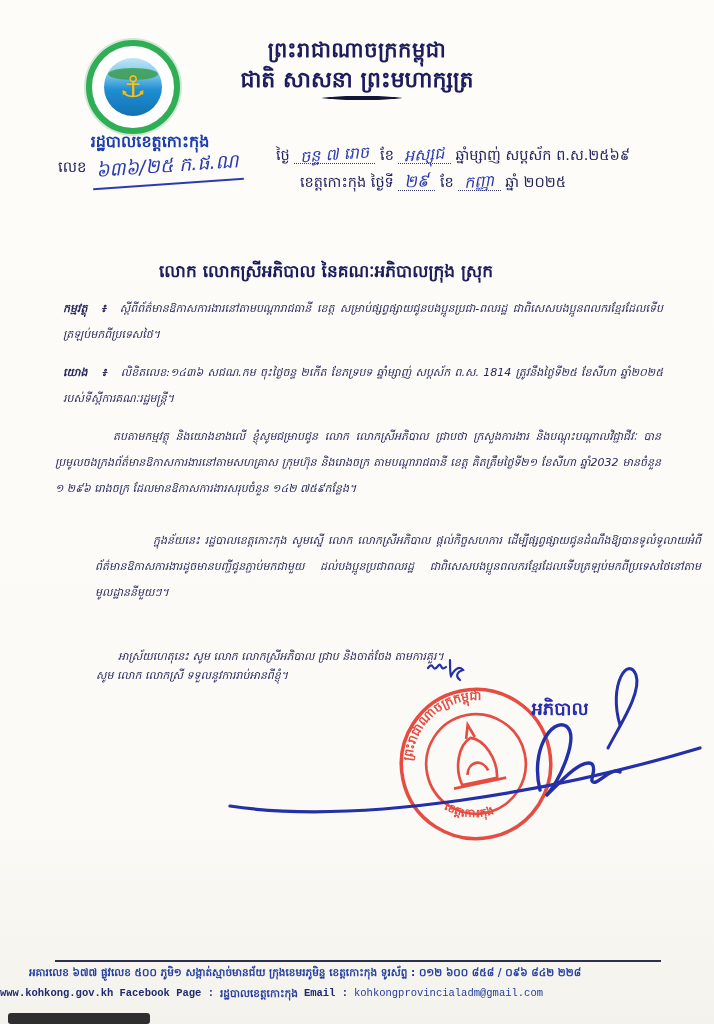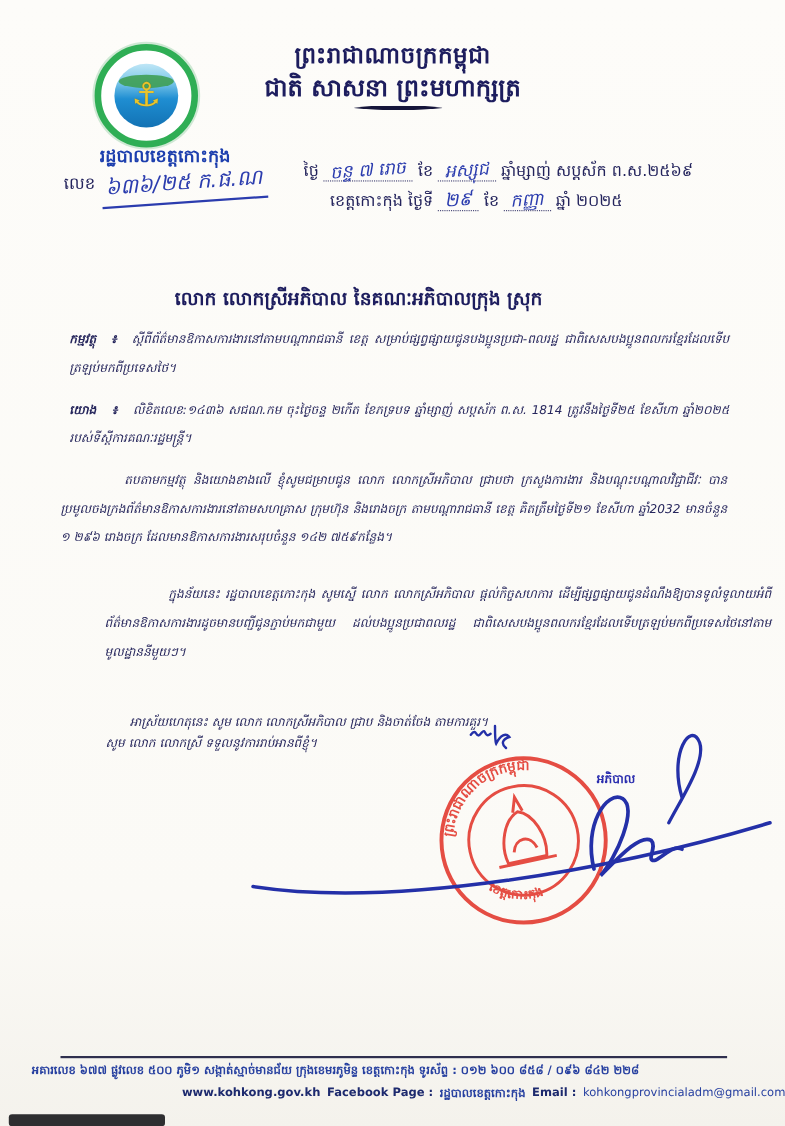--- a/index.html
+++ b/index.html
@@ -20,26 +20,26 @@
   .anchor{font-size:30px;color:#e8c42e;text-shadow:0 0 1px #8a6d00;line-height:1;z-index:2;}
   .orgname{font-size:16px;font-weight:bold;color:#1d3fae;}
   .reflabel{font-size:15px;color:#23235c;}
   .hand{font-family:"DejaVu Sans",sans-serif;font-style:italic;color:#2b3cae;display:inline-block;transform:rotate(-4deg);}
   .dotted{border-bottom:1.6px dotted #3b3b6e;padding:0 6px;}
   .dateline{font-size:14.5px;color:#23235c;line-height:27px;white-space:nowrap;}
   .title{font-size:18px;font-weight:bold;color:#1d1d5e;}
   .recipient{font-size:17px;font-weight:bold;color:#1d1d5e;}
   .bodytext{font-size:11px;line-height:26px;text-align:justify;color:#26265c;font-style:italic;}
   .lbl{font-weight:bold;}
-  .sigpos{font-size:11px;font-weight:bold;color:#2a2dae;line-height:22px;}
+  .sigpos{font-size:18px;font-weight:bold;color:#2a2dae;line-height:22px;}
   .signame{font-size:19px;font-weight:bold;color:#d3302a;letter-spacing:1px;}
   .stampwrap{transform:rotate(-12deg);opacity:.88;}
   .footline{height:2px;background:#2f2f4e;}
   .foot{font-size:10.5px;font-weight:bold;color:#2740a0;white-space:nowrap;}
-  .foot2{font-size:10.5px;color:#2740a0;white-space:nowrap;display:flex;justify-content:flex-end;gap:6px;}
+  .foot2{font-size:10.5px;color:#2740a0;white-space:nowrap;display:flex;justify-content:flex-start;gap:6px;font-family:Liberation Mono, monospace;}
   .foot2 .dark{color:#1d2a6e;font-weight:bold;}
   .artifact{background:#2e2e30;border-radius:3px;}
   svg text{font-family:"DejaVu Sans",sans-serif;}
 </style>
 </head>
 <body>
 
 <div class="page">
 
   <div class="abs center khead1" style="top:36px;left:0;width:714px;">ព្រះរាជាណាចក្រកម្ពុជា</div>

